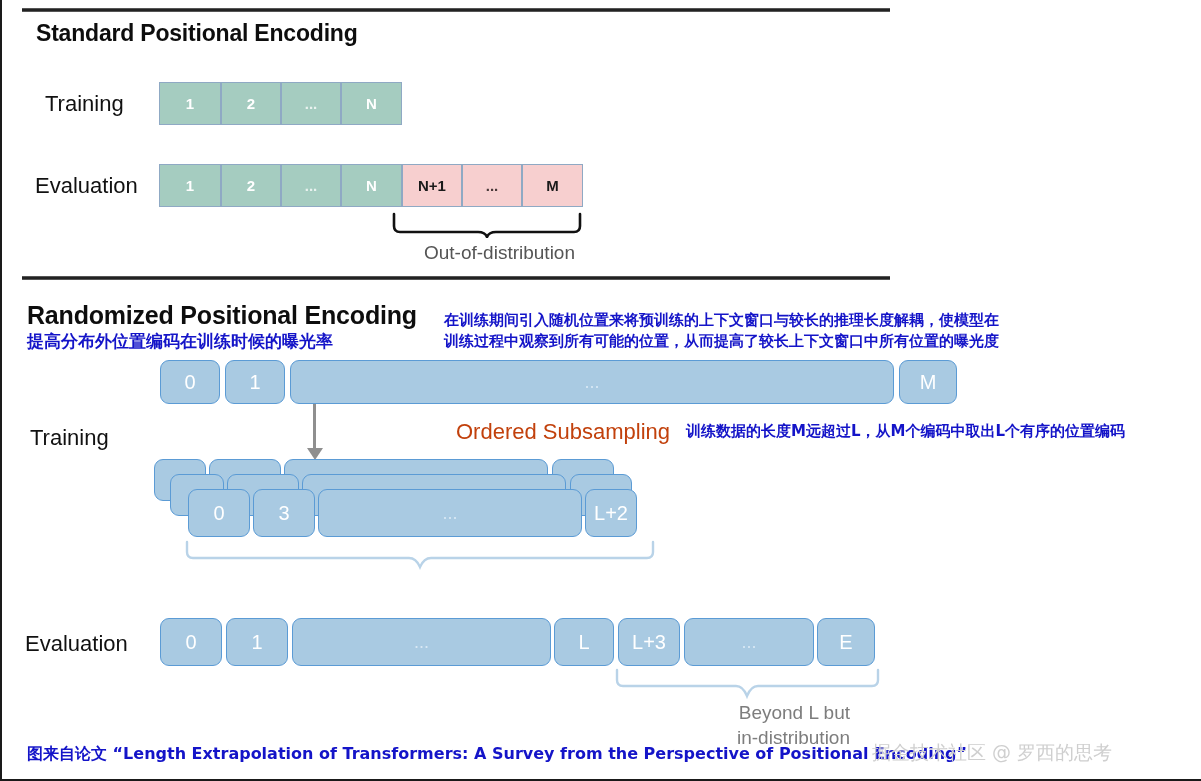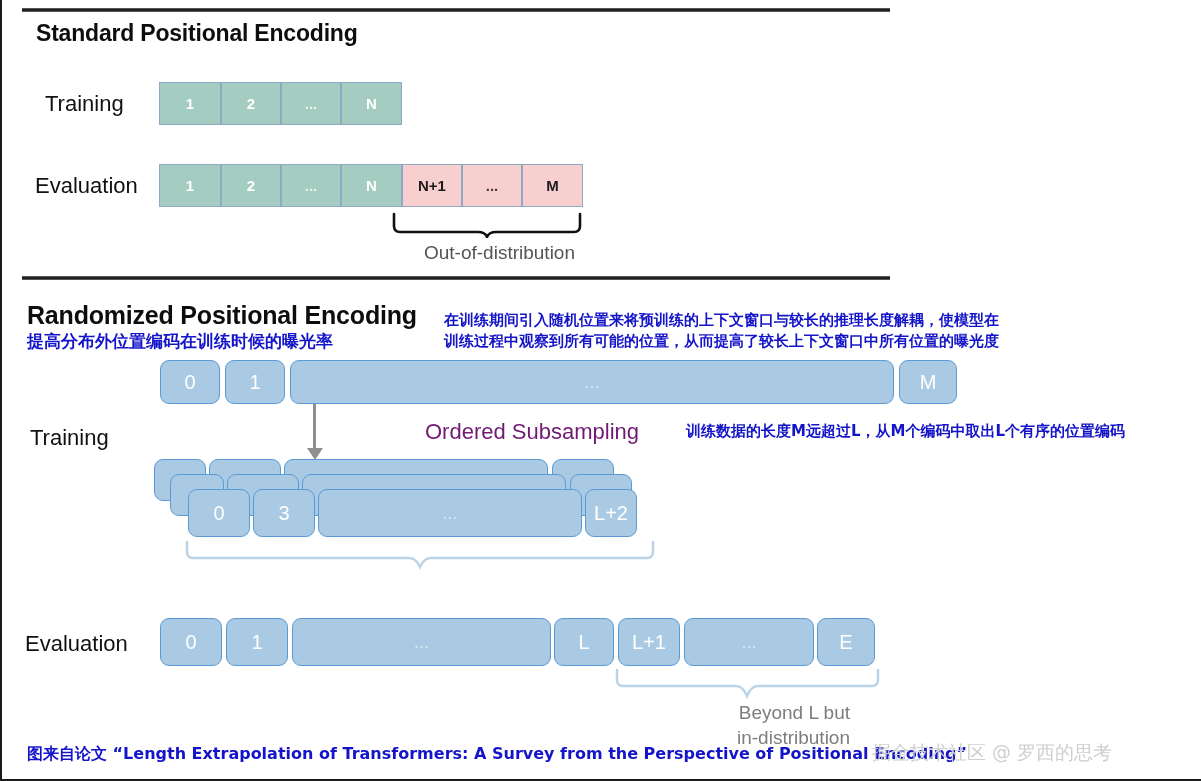--- a/index.html
+++ b/index.html
@@ -174,23 +174,23 @@
   #arrow-head {
     position: absolute;
     left: 307px; top: 448px;
     width: 0; height: 0;
     border-left: 8px solid transparent;
     border-right: 8px solid transparent;
     border-top: 12px solid #8f8f8f;
   }
   #subsample-label {
     position: absolute;
-    left: 425px; top: 419px;
+    left: 456px; top: 419px;
     font-size: 22px;
-    color: #701a75;
+    color: #c2410c;
     white-space: nowrap;
   }
 
   
   #citation {
     position: absolute;
     left: 27px; top: 744px;
     font-size: 16px;
     font-weight: bold;
     color: #1414c8;
@@ -283,21 +283,21 @@
   </svg>
 
   <div class="row-label" id="label-training-2">Training</div>
 
   <div class="row-label" id="label-evaluation-2">Evaluation</div>
 
   <div class="bbox" style="left:160px; top:618px; width:62px;  height:48px;">0</div>
   <div class="bbox" style="left:226px; top:618px; width:62px;  height:48px;">1</div>
   <div class="bbox ell" style="left:292px; top:618px; width:259px; height:48px;">...</div>
   <div class="bbox" style="left:554px; top:618px; width:60px;  height:48px;">L</div>
-  <div class="bbox" style="left:618px; top:618px; width:62px;  height:48px;">L+1</div>
+  <div class="bbox" style="left:618px; top:618px; width:62px;  height:48px;">L+3</div>
   <div class="bbox ell" style="left:684px; top:618px; width:130px; height:48px;">...</div>
   <div class="bbox" style="left:817px; top:618px; width:58px;  height:48px;">E</div>
 
   <svg class="brace" style="left:614px; top:668px;" width="268" height="32">
     <path d="M3,2 L3,12 Q3,18 9,18 L122,18 Q129,18 133,28 Q137,18 144,18 L258,18 Q264,18 264,12 L264,2" fill="none" stroke="#b9d3e8" stroke-width="2.4" stroke-linecap="round"></path>
   </svg>
   <div class="brace-caption" id="beyond-caption">Beyond L but
 in-distribution</div>
 
   <div id="citation">图来自论文 “Length Extrapolation of Transformers: A Survey from the Perspective of Positional Encoding”</div>

